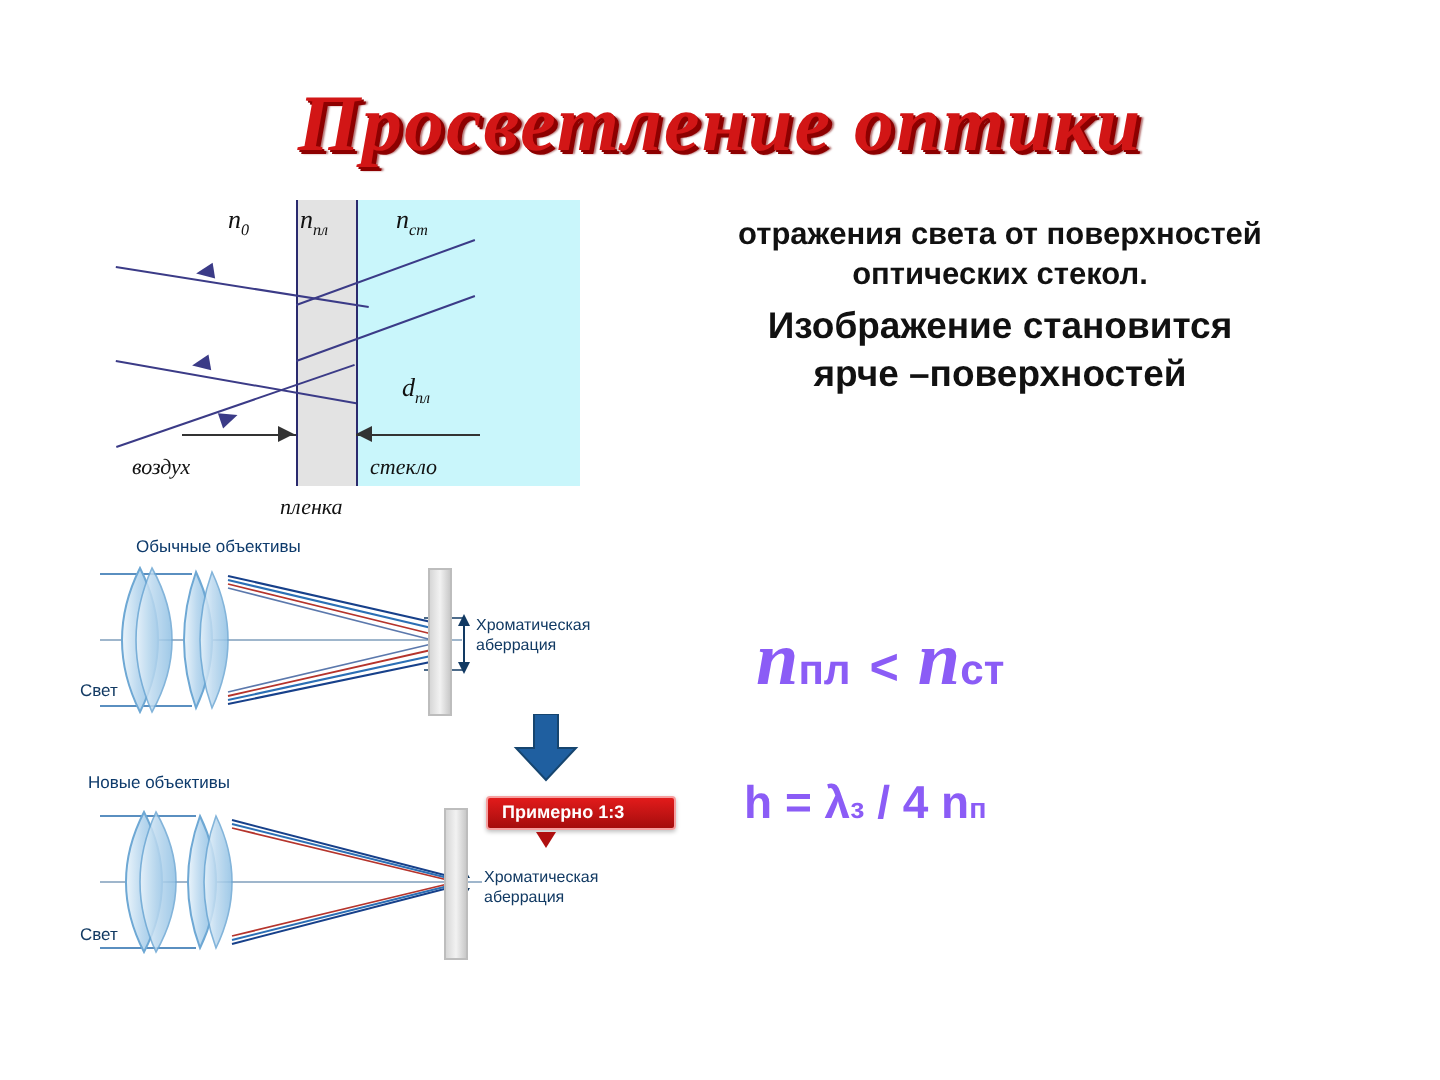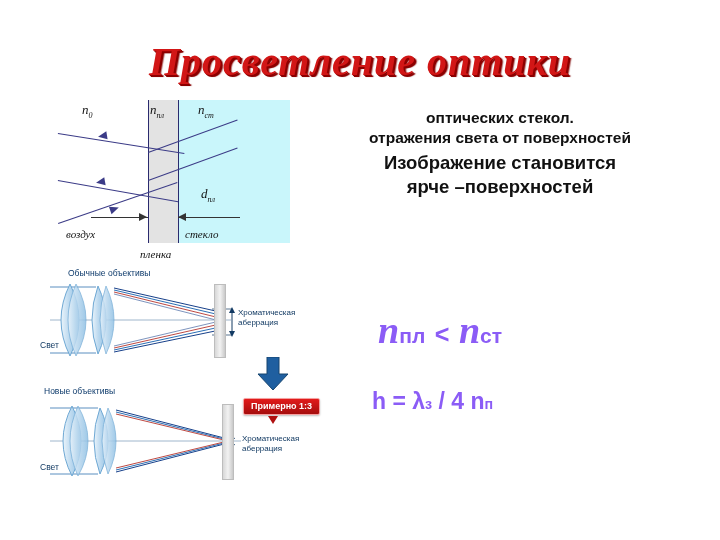--- a/index.html
+++ b/index.html
@@ -61,21 +61,21 @@
   .aberr{position:absolute;font-size:8px;color:#123a63;line-height:1.25;white-space:nowrap;}
 
   
   .bluearrow{position:absolute;left:256px;top:357px;width:34px;height:34px;}
 
   
   .callout{
     position:absolute;left:243px;top:398px;
     background:linear-gradient(180deg,#e21b1b,#a50d0d);
     border:1px solid #f6a0a0;
-    padding:2px 7px 3px 7px;border-radius:2px;
+    padding:2px 25px 3px 7px;border-radius:2px;
     color:#fff;font-size:9px;font-weight:bold;white-space:nowrap;
     box-shadow:0 1px 2px rgba(0,0,0,.25);
   }
   .callout-tail{
     position:absolute;left:268px;top:416px;width:0;height:0;
     border-left:5px solid transparent;border-right:5px solid transparent;
     border-top:8px solid #b01010;
   }
 </style>
 </head>
@@ -100,21 +100,21 @@
     <div class="ray" style="left:0px;top:80px;width:122px;transform:rotate(10deg);"></div>
 
     <div class="ray" style="left:0px;top:33px;width:128px;transform:rotate(9deg);"></div>
 
     <div class="ray" style="left:90px;top:52px;width:95px;transform:rotate(-20deg);"></div>
 
     <div class="arrowhead" style="left:40px;top:32px;border-top:4px solid transparent;border-bottom:4px solid transparent;border-right:9px solid #3b3b87;transform:rotate(-9deg);"></div>
     <div class="arrowhead" style="left:38px;top:78px;border-top:4px solid transparent;border-bottom:4px solid transparent;border-right:9px solid #3b3b87;transform:rotate(-10deg);"></div>
     <div class="arrowhead" style="left:52px;top:105px;border-top:4px solid transparent;border-bottom:4px solid transparent;border-left:9px solid #3b3b87;transform:rotate(-19deg);"></div>
 
-    <div class="lbl n-lbl" style="left:24px;top:2px;">
+    <div class="lbl n-lbl" style="left:56px;top:2px;">
       <span>n</span><sub>0</sub>
     </div>
     <div class="lbl n-lbl" style="left:92px;top:2px;">
       <span>n</span><sub>пл</sub>
     </div>
     <div class="lbl n-lbl" style="left:140px;top:2px;">
       <span>n</span><sub>ст</sub>
     </div>
 
     <div class="lbl n-lbl" style="left:143px;top:86px;">
@@ -124,22 +124,22 @@
     <div class="dimline" style="left:120px;top:117px;width:62px;"></div>
     <div class="arrowhead" style="left:81px;top:113px;border-top:4px solid transparent;border-bottom:4px solid transparent;border-left:8px solid #333;"></div>
     <div class="arrowhead" style="left:120px;top:113px;border-top:4px solid transparent;border-bottom:4px solid transparent;border-right:8px solid #333;"></div>
 
     <div class="lbl med-lbl" style="left:8px;top:128px;">воздух</div>
     <div class="lbl med-lbl" style="left:82px;top:148px;">пленка</div>
     <div class="lbl med-lbl" style="left:127px;top:128px;text-align:center;">стекло</div>
   </div>
 
   <div class="blurb">
+    <div class="small">отражения света от поверхностей</div>
     <div class="small">оптических стекол.</div>
-    <div class="small">отражения света от поверхностей</div>
     <div class="big" style="margin-top:2px;">Изображение становится</div>
     <div class="big">ярче –поверхностей</div>
   </div>
 
   <div class="formula f1">
     <span class="it">n</span><span class="sub">пл</span>
     <span class="mid">&lt;</span>
     <span class="it">n</span><span class="sub">ст</span>
   </div>
 

